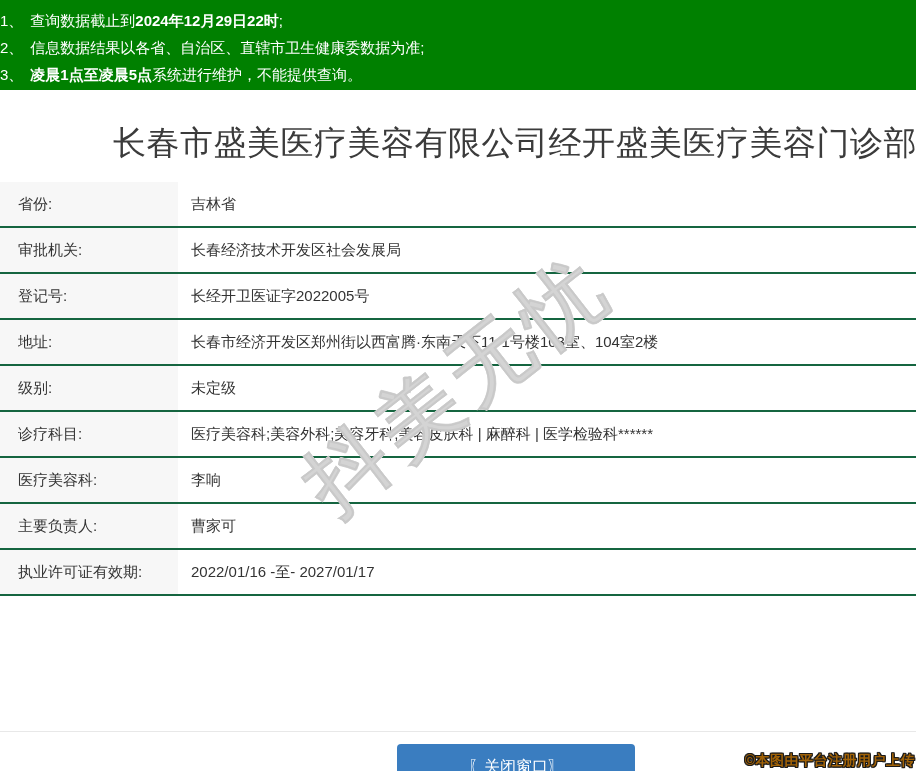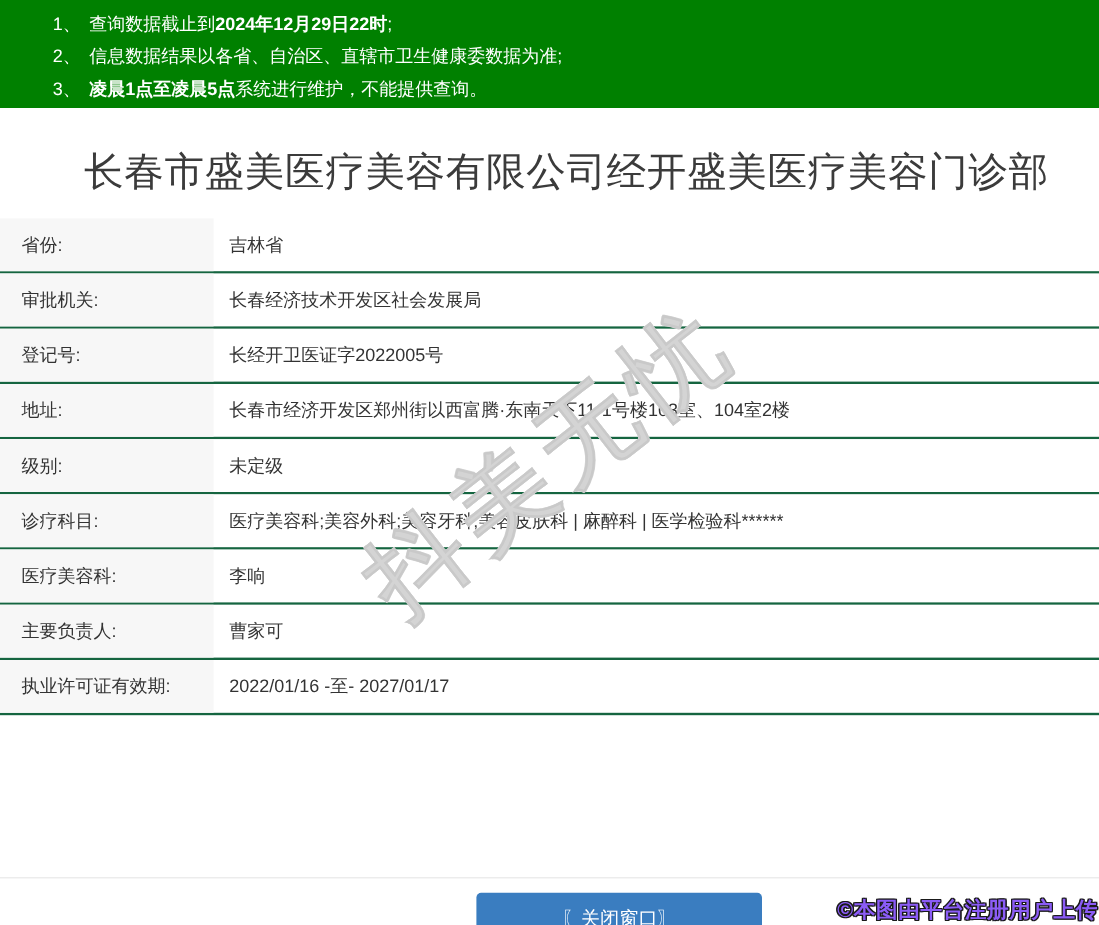--- a/index.html
+++ b/index.html
@@ -18,29 +18,28 @@
   .green-header {
     height: 90px;
     background: #008000;
     padding-top: 7px;
     overflow: hidden;
   }
   .notice {
     color: #ffffff;
     font-size: 15px;
     line-height: 27px;
-    padding-left: 44px;
     white-space: nowrap;
   }
   .notice .num { display: inline-block; margin-right: 7px; }
   .notice b { font-weight: bold; }
 
   
   .page-title {
-    margin: 36px 0 0 70px;
+    margin: 36px 0 0 113px;
     font-size: 33px;
     line-height: 34px;
     font-weight: 400;
     letter-spacing: 0.5px;
     color: #3b3b3b;
     white-space: nowrap;
   }
 
   
   .info-table { margin-top: 22px; }
@@ -110,23 +109,23 @@
     line-height: 30px;
     padding: 0;
     text-align: center;
     cursor: pointer;
     font-family: inherit;
   }
   .copyright {
     position: absolute;
     right: 1px;
     bottom: 1px;
-    font-size: 18px;
+    font-size: 14px;
     font-weight: bold;
-    color: #8b5cf6;
+    color: #a16207;
     letter-spacing: 0.5px;
     text-shadow:
       -1px -1px 0 #1a1a1a, 1px -1px 0 #1a1a1a,
       -1px  1px 0 #1a1a1a, 1px  1px 0 #1a1a1a,
        0   -1px 0 #1a1a1a, 0    1px 0 #1a1a1a,
       -1px  0   0 #1a1a1a, 1px  0   0 #1a1a1a;
     z-index: 6;
   }
 </style>
 </head>

